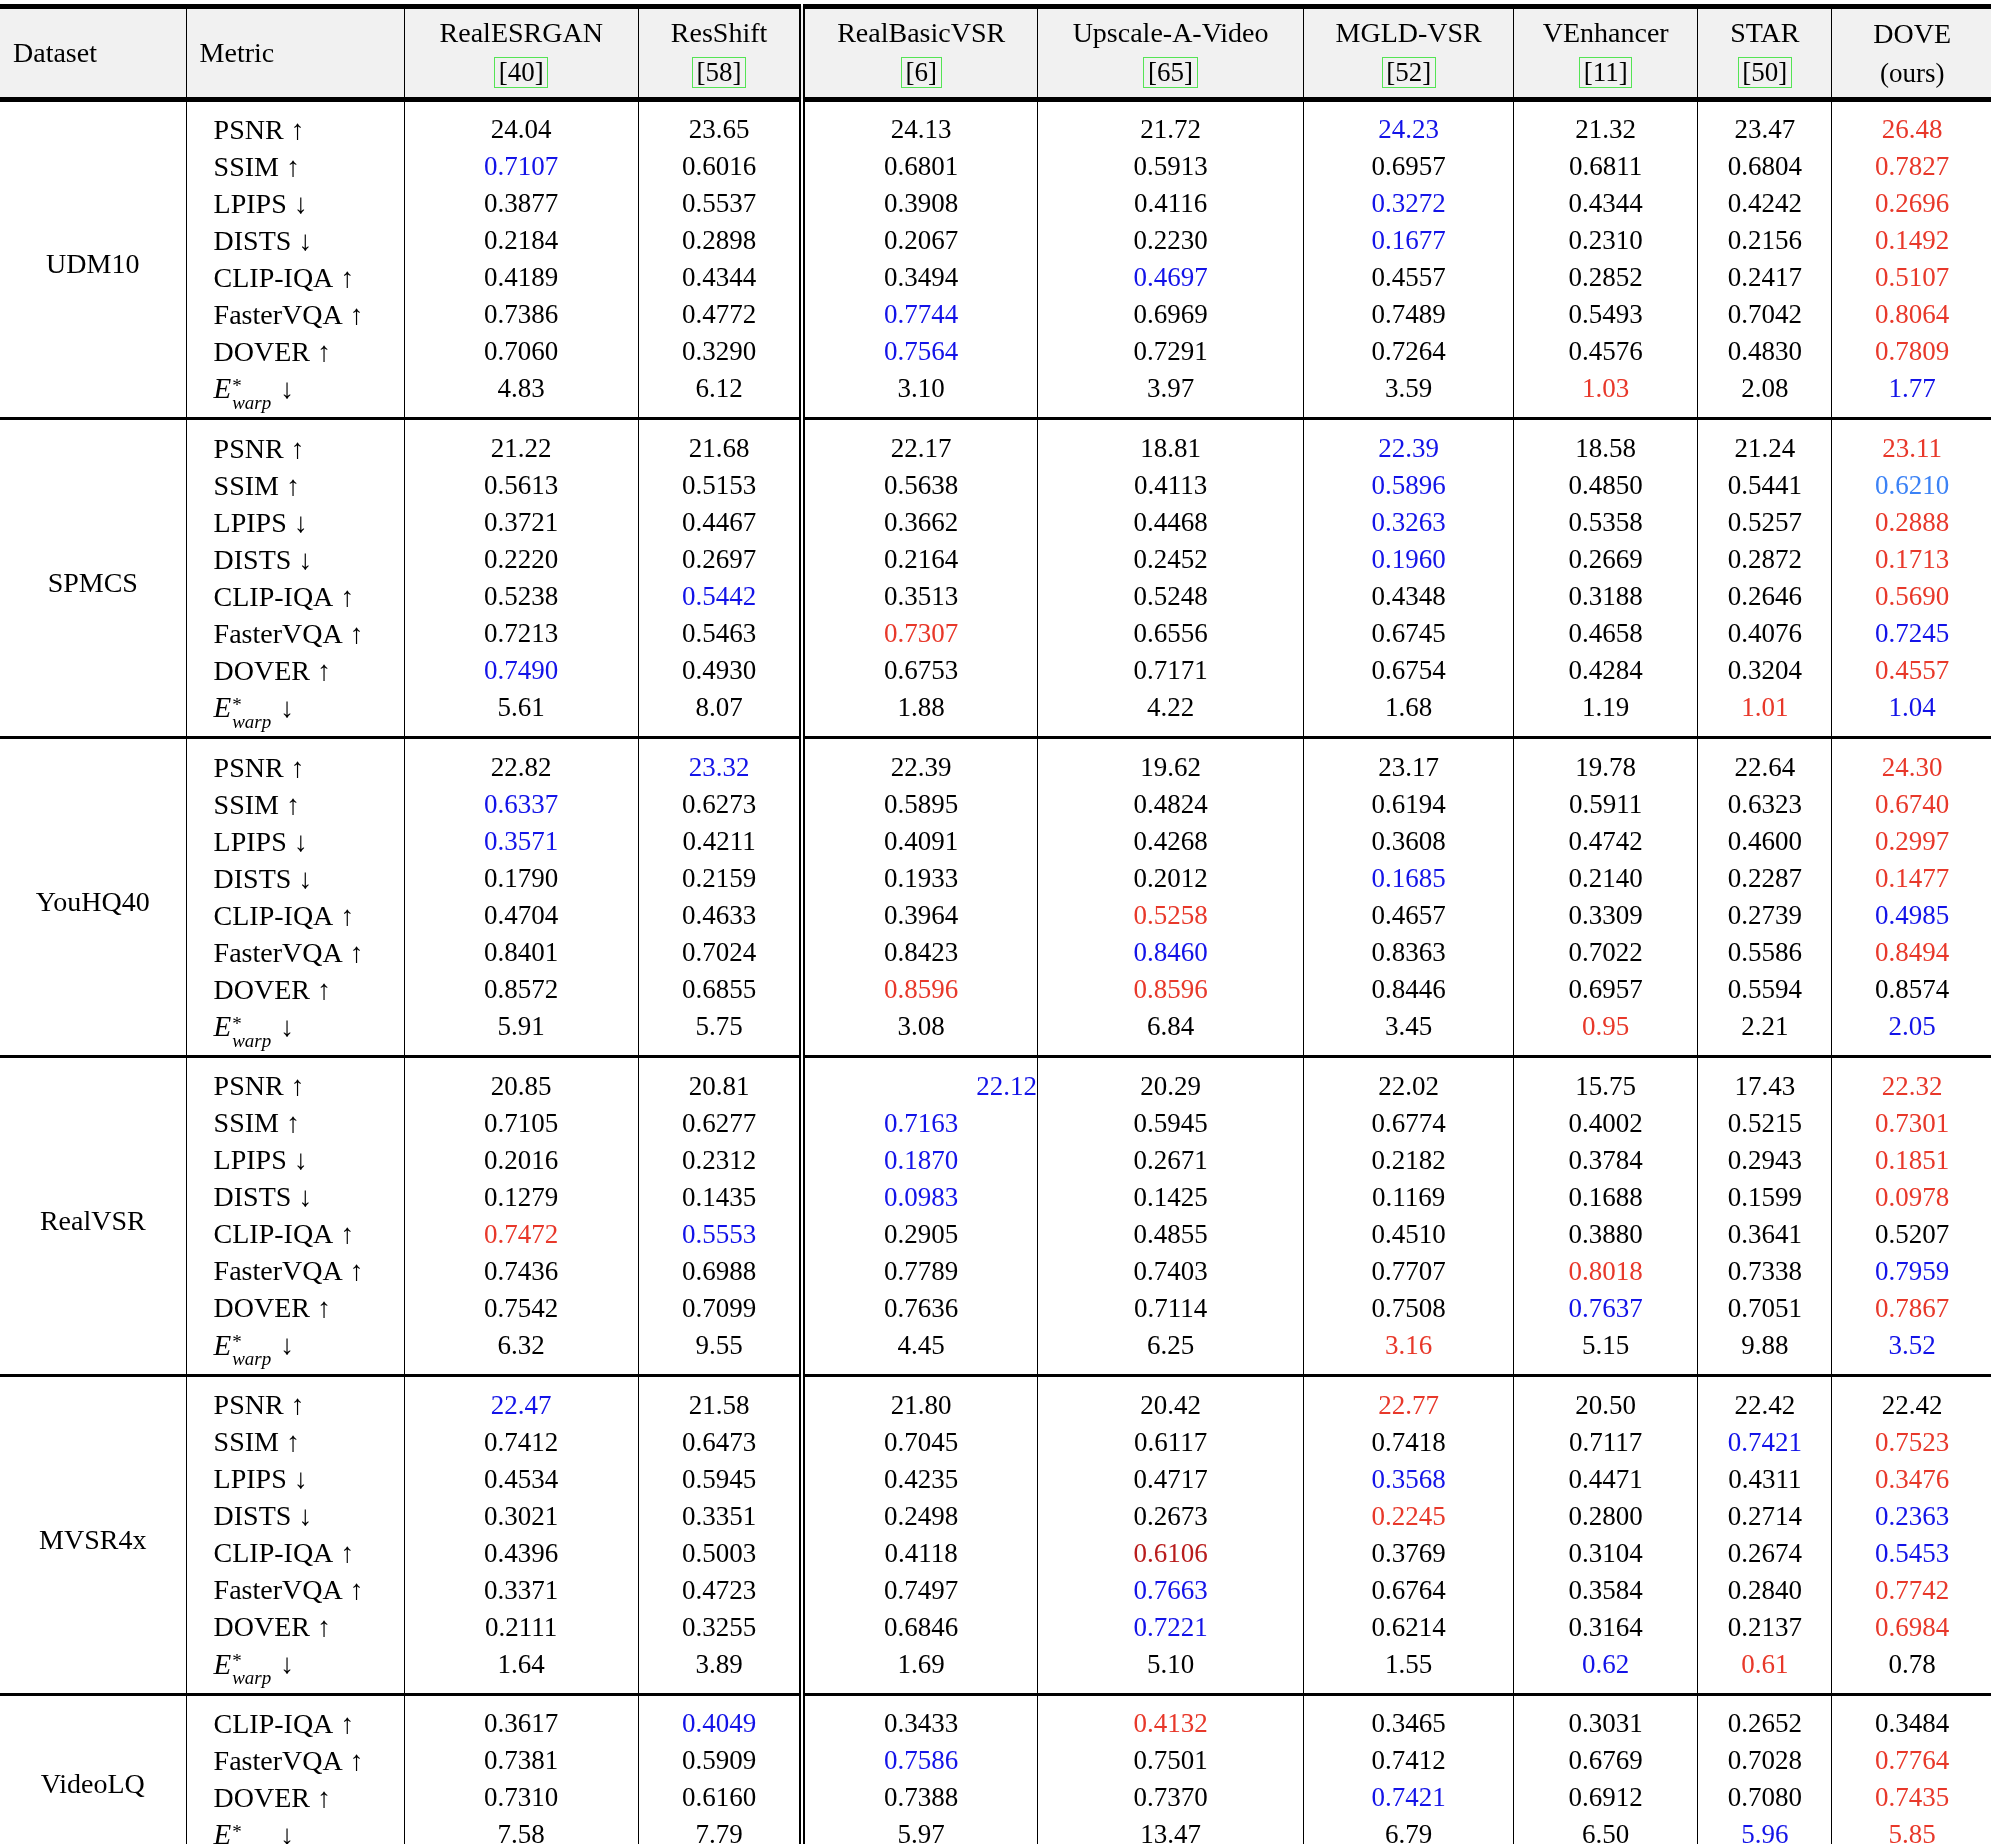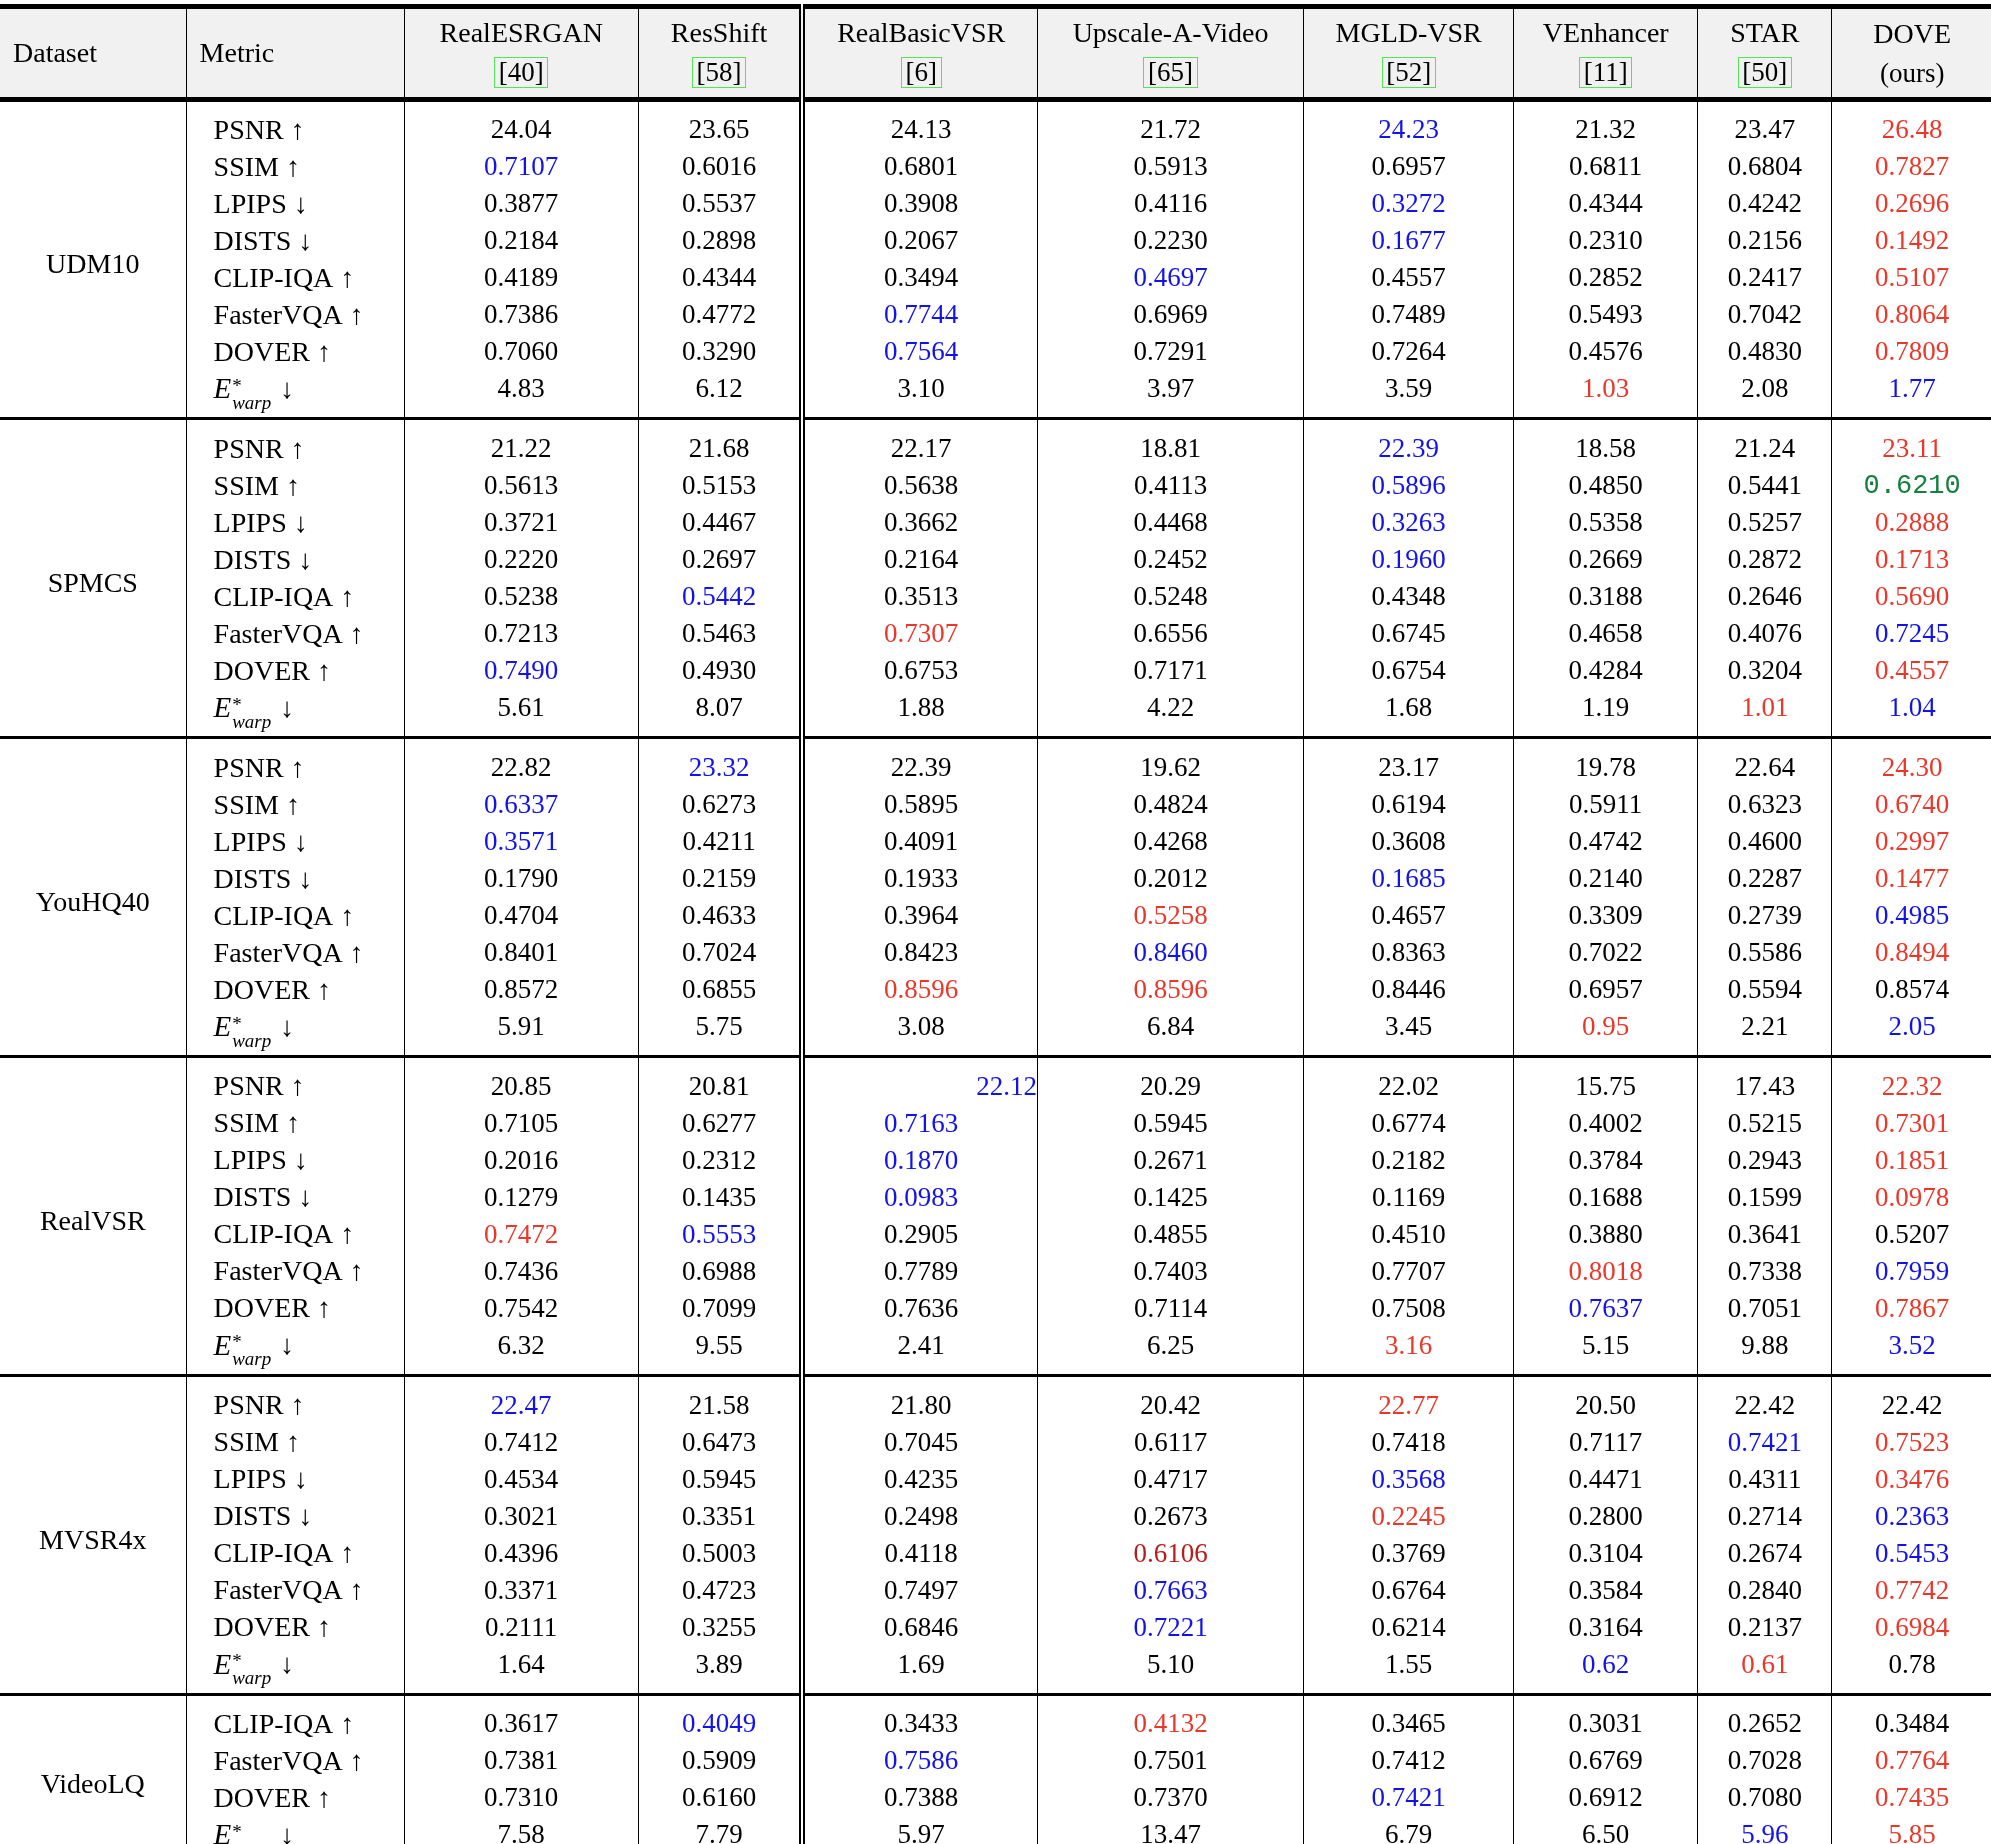--- a/index.html
+++ b/index.html
@@ -216,21 +216,21 @@
       </tr>
       <tr>
         <td class="mcell vline"><span>SSIM</span><span class="m-arrow">↑</span></td>
         <td class="vcell vline">0.5613</td>
         <td class="vcell vline">0.5153</td>
         <td class="vcell vline vdbl">0.5638</td>
         <td class="vcell vline">0.4113</td>
         <td class="vcell vline" style="color: rgb(19, 19, 232);">0.5896</td>
         <td class="vcell vline">0.4850</td>
         <td class="vcell vline">0.5441</td>
-        <td class="vcell vline" style="color: #15803d; font-family: Liberation Mono, monospace;">0.6210</td>
+        <td class="vcell vline" style="color: #3b82f6;">0.6210</td>
       </tr>
       <tr>
         <td class="mcell vline"><span>LPIPS</span><span class="m-arrow">↓</span></td>
         <td class="vcell vline">0.3721</td>
         <td class="vcell vline">0.4467</td>
         <td class="vcell vline vdbl">0.3662</td>
         <td class="vcell vline">0.4468</td>
         <td class="vcell vline" style="color: rgb(19, 19, 232);">0.3263</td>
         <td class="vcell vline">0.5358</td>
         <td class="vcell vline">0.5257</td>
@@ -480,21 +480,21 @@
         <td class="mcell vline"><span class="ew">
             <span class="ew-e">E</span>
             <span class="ew-stack">
               <span class="ew-sup">*</span>
               <span class="ew-sub">warp</span>
             </span>
             <span class="ew-arrow">↓</span>
           </span></td>
         <td class="vcell vline">6.32</td>
         <td class="vcell vline">9.55</td>
-        <td class="vcell vline vdbl">2.41</td>
+        <td class="vcell vline vdbl">4.45</td>
         <td class="vcell vline">6.25</td>
         <td class="vcell vline" style="color: rgb(232, 56, 42);">3.16</td>
         <td class="vcell vline">5.15</td>
         <td class="vcell vline">9.88</td>
         <td class="vcell vline" style="color: rgb(19, 19, 232);">3.52</td>
       </tr>
     </tbody>
     <tbody>
       <tr>
         <td class="dcell" rowspan="8">MVSR4x</td>

